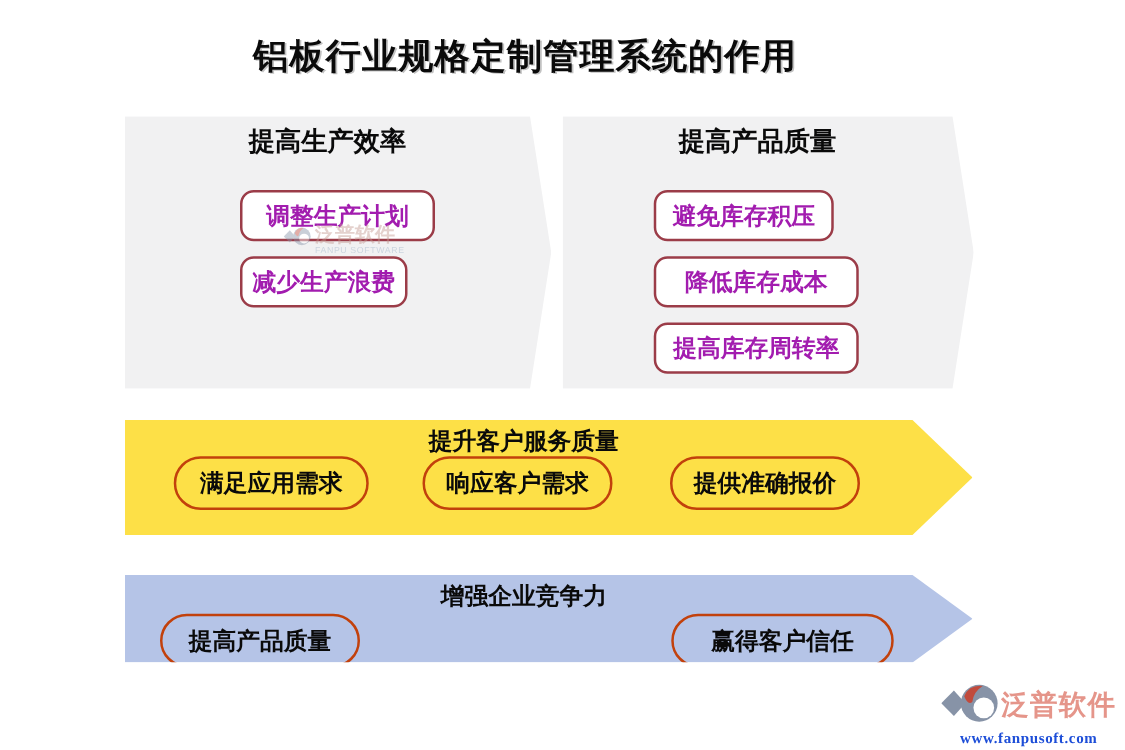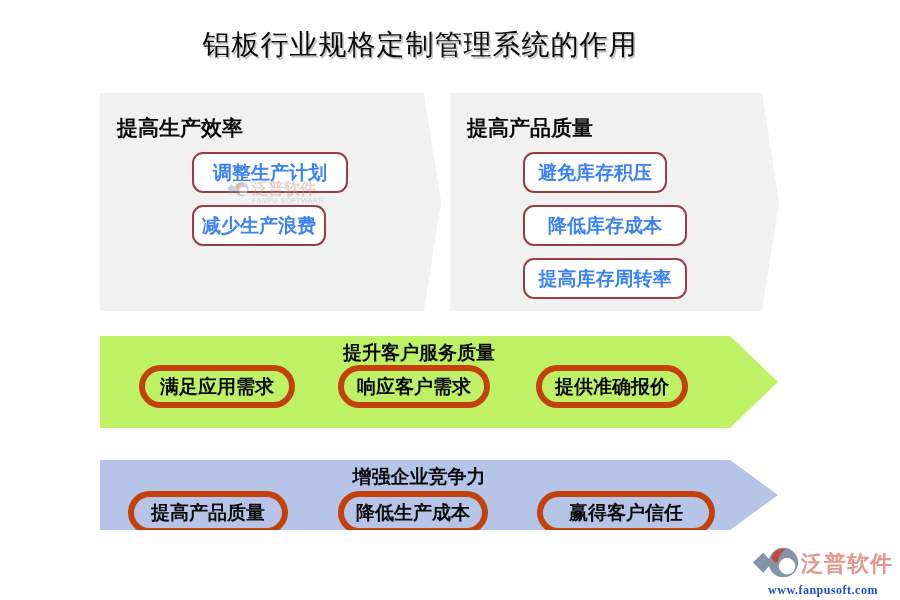--- a/index.html
+++ b/index.html
@@ -2,49 +2,48 @@
 <html><head>
 <meta charset="utf-8">
 <style>
   html,body{margin:0;padding:0;background:#ffffff;}
   .canvas{
     position:relative;width:900px;height:600px;background:#ffffff;overflow:hidden;
     font-family:"Liberation Serif","DejaVu Serif",serif;color:#111;
   }
   .page-title{
     position:absolute;top:26px;left:0;width:840px;text-align:center;
-    font-size:28px;font-weight:normal;letter-spacing:1px;color:#0a0a0a;
+    font-size:28px;font-weight:bold;letter-spacing:1px;color:#0a0a0a;
     text-shadow:1.5px 1.5px 0 rgba(120,120,120,.45);
   }
   
   .gbox{
     position:absolute;top:93px;height:218px;background:#f1f1f2;
     clip-path:polygon(0 0, calc(100% - 17px) 0, 100% 50%, calc(100% - 17px) 100%, 0 100%);
   }
   .gbox .gbox-heading{
-    margin-top:21px;text-align:left;font-size:21px;font-weight:bold;color:#0a0a0a;
+    margin-top:6px;text-align:center;font-size:21px;font-weight:bold;color:#0a0a0a;
     width:calc(100% - 17px);
-    padding-left:17px;
   }
   .node-btn{
     position:absolute;height:41px;background:#ffffff;border:2px solid #9b3c48;
     border-radius:11px;display:flex;align-items:center;justify-content:center;
-    font-size:19px;font-weight:bold;color:#3b82f6;box-sizing:border-box;
+    font-size:19px;font-weight:bold;color:#a21caf;box-sizing:border-box;
   }
   
   .band{
     position:absolute;left:100px;width:678px;
     clip-path:polygon(0 0, calc(100% - 48px) 0, 100% 50%, calc(100% - 48px) 100%, 0 100%);
   }
   .band-heading{
     position:absolute;top:4px;left:0;width:calc(100% - 40px);text-align:center;
     font-size:19px;font-weight:bold;color:#0a0a0a;
   }
   .pill{
-    position:absolute;height:43px;border:6px solid #c2410c;border-radius:23px;
+    position:absolute;height:43px;border:2px solid #c2410c;border-radius:23px;
     background:transparent;display:flex;align-items:center;justify-content:center;
     font-size:19px;font-weight:bold;color:#0a0a0a;box-sizing:border-box;
   }
   
   .watermark{
     position:absolute;left:227px;top:181px;display:flex;align-items:flex-start;gap:3px;
     opacity:.45;pointer-events:none;
   }
   .watermark .wm-text{display:flex;flex-direction:column;line-height:1;}
   .wm-name{font-size:16px;font-weight:bold;color:#c49a92;font-family:"Liberation Sans","DejaVu Sans",sans-serif;}
@@ -90,31 +89,30 @@
     </div>
   </div>
 
   <div class="gbox" style="left:450px;width:329px;">
     <div class="gbox-heading">提高产品质量</div>
     <div class="node-btn" style="left:73px;top:59px;width:144px;font-family:Liberation Serif, serif;">避免库存积压</div>
     <div class="node-btn" style="left:73px;top:112px;width:164px;">降低库存成本</div>
     <div class="node-btn" style="left:73px;top:165px;width:164px;">提高库存周转率</div>
   </div>
 
-  <div class="band" style="top:336px;height:92px;background:#bef264;">
+  <div class="band" style="top:336px;height:92px;background:#fde047;">
     <div class="band-heading">提升客户服务质量</div>
     <div class="pill" style="left:39px;top:29px;width:156px;">满足应用需求</div>
     <div class="pill" style="left:238px;top:29px;width:152px;">响应客户需求</div>
     <div class="pill" style="left:436px;top:29px;width:152px;">提供准确报价</div>
   </div>
 
   <div class="band" style="top:460px;height:70px;background:#b5c4e7;">
     <div class="band-heading">增强企业竞争力</div>
     <div class="pill" style="left:28px;top:31px;width:160px;">提高产品质量</div>
-    <div class="pill" style="left:238px;top:31px;width:150px;">降低生产成本</div>
     <div class="pill" style="left:437px;top:31px;width:178px;">赢得客户信任</div>
   </div>
 
   <div class="logo">
     <div class="logo-row">
       <svg width="46" height="37" viewBox="0 0 50 40">
         <polygon points="0,19 11,8 21,19 11,30" fill="#8793a7"></polygon>
         <circle cx="33" cy="19" r="16" fill="#8793a7"></circle>
         <circle cx="37" cy="23" r="9" fill="#ffffff"></circle>
         <path d="M20,13 Q24,3 36,4 Q28,9 27,18 Q23,21 20,13 Z" fill="#c14b3d"></path>

